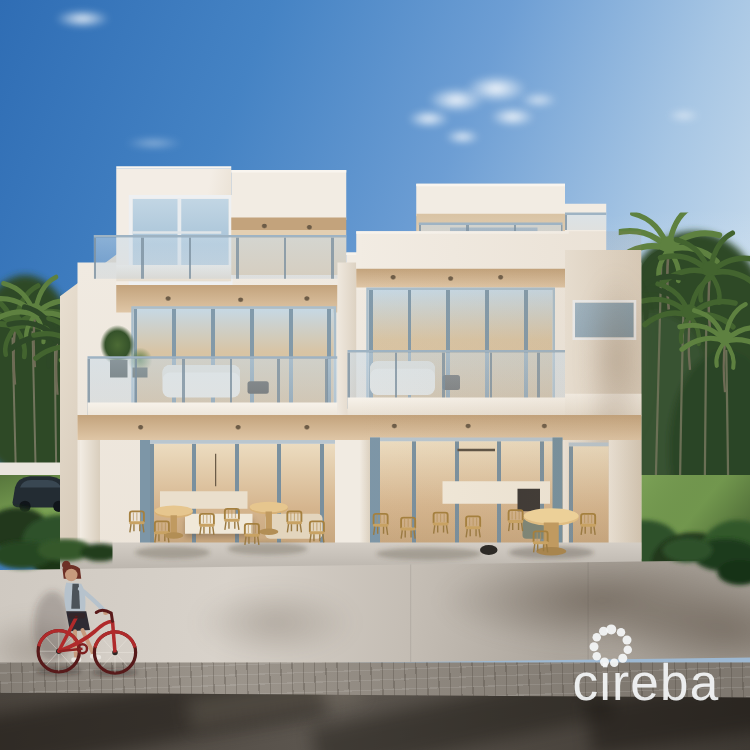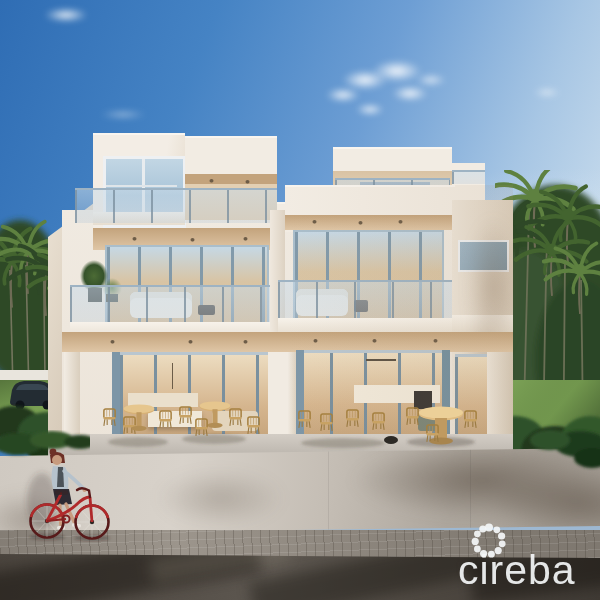--- a/index.html
+++ b/index.html
@@ -383,21 +383,21 @@
       <path d="M27,74 C38,70 47,66 56,58 C62,52 66,50 70,50" fill="none" stroke="var(--bikeRed)" stroke-width="3"></path>
       <path d="M70,50 L72,75" stroke="var(--bikeRed)" stroke-width="2.8"></path>
       <path d="M27,74 L46,72" stroke="#8f2222" stroke-width="2.2"></path>
       <circle cx="46" cy="72" r="3.6" fill="none" stroke="#7e1f1f" stroke-width="2"></circle>
       <path d="M70,50 L69,43.5 C64,40.5 60,40.5 57,43" fill="none" stroke="#5a1a1a" stroke-width="2.4" stroke-linecap="round"></path>
       <path d="M37,45.5 L46,45.5" stroke="#33262a" stroke-width="4.4" stroke-linecap="round"></path>
       <path d="M41,47 L41,45.5" stroke="#5a1a1a" stroke-width="2"></path>
     </g>
   </svg>
 
-  <div class="a" style="left:440px;top:504px;width:160px;height:95px;">
+  <div class="a" style="left:440px;top:480px;width:160px;height:95px;">
     <svg class="a" style="left:28px;top:16px;" width="42" height="42" viewBox="0 0 42 42">
       <g fill="rgba(245,247,248,.92)">
         <circle cx="21" cy="7.5" r="4"></circle>
           <circle cx="28.8" cy="9.8" r="3.4"></circle>
           <circle cx="33.6" cy="16" r="3.6"></circle>
         <circle cx="34.2" cy="23.8" r="3.4"></circle>
           <circle cx="30.2" cy="30.6" r="3.6"></circle>
           <circle cx="23.4" cy="34.2" r="3.4"></circle>
         <circle cx="15.6" cy="33.6" r="3.6"></circle>
           <circle cx="9.4" cy="29" r="3.4"></circle>

